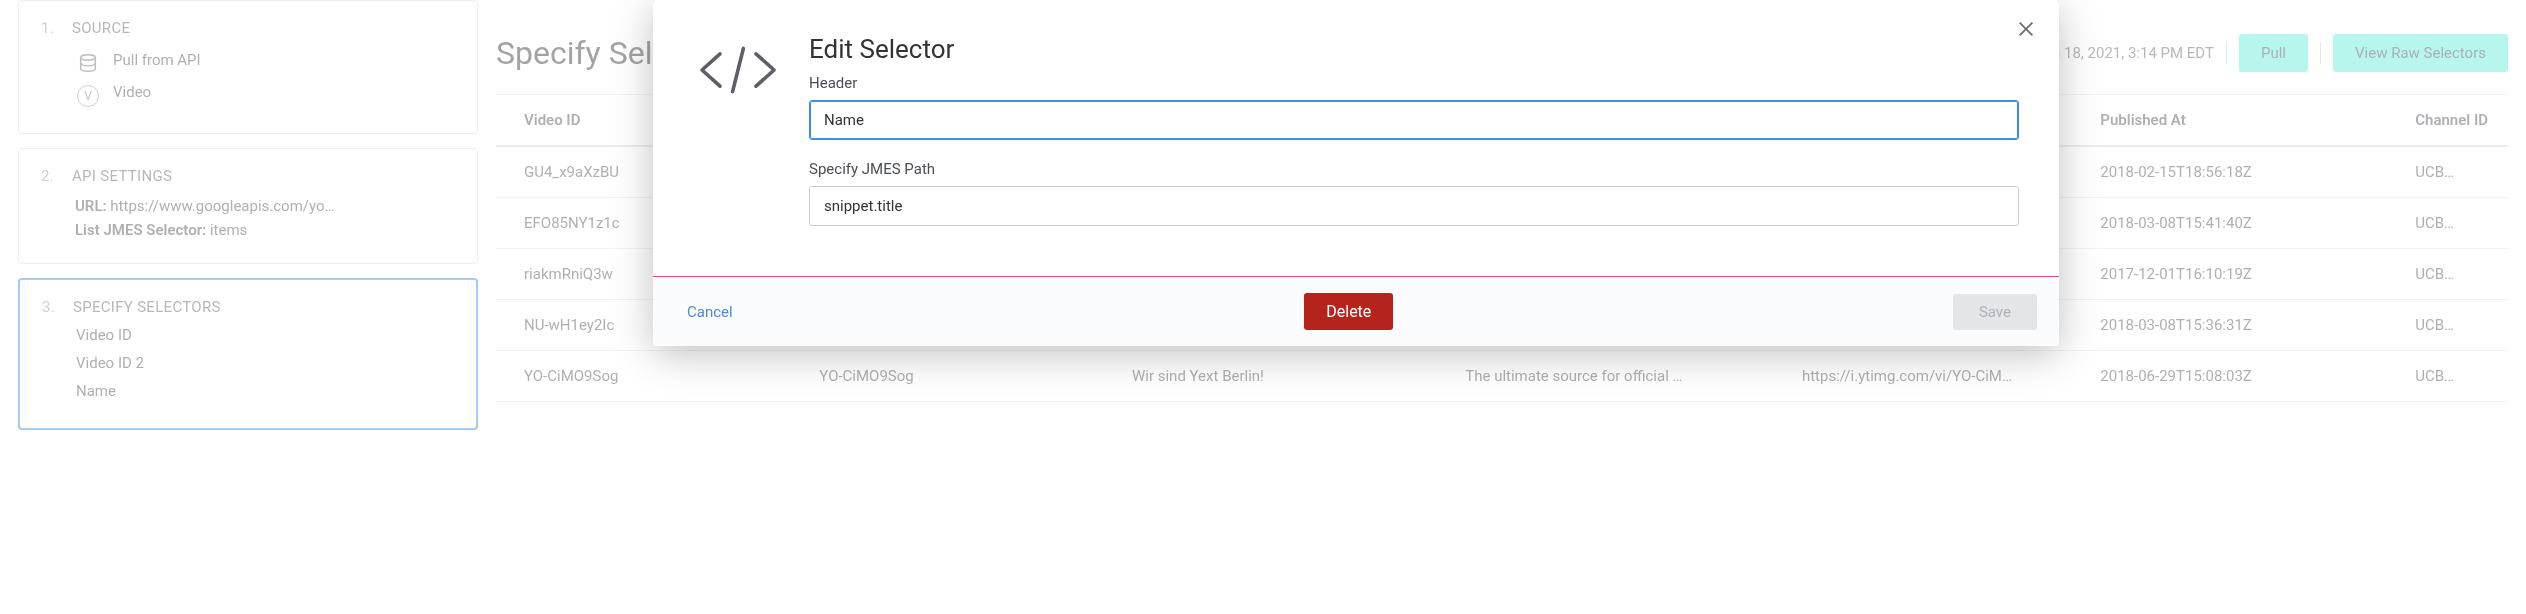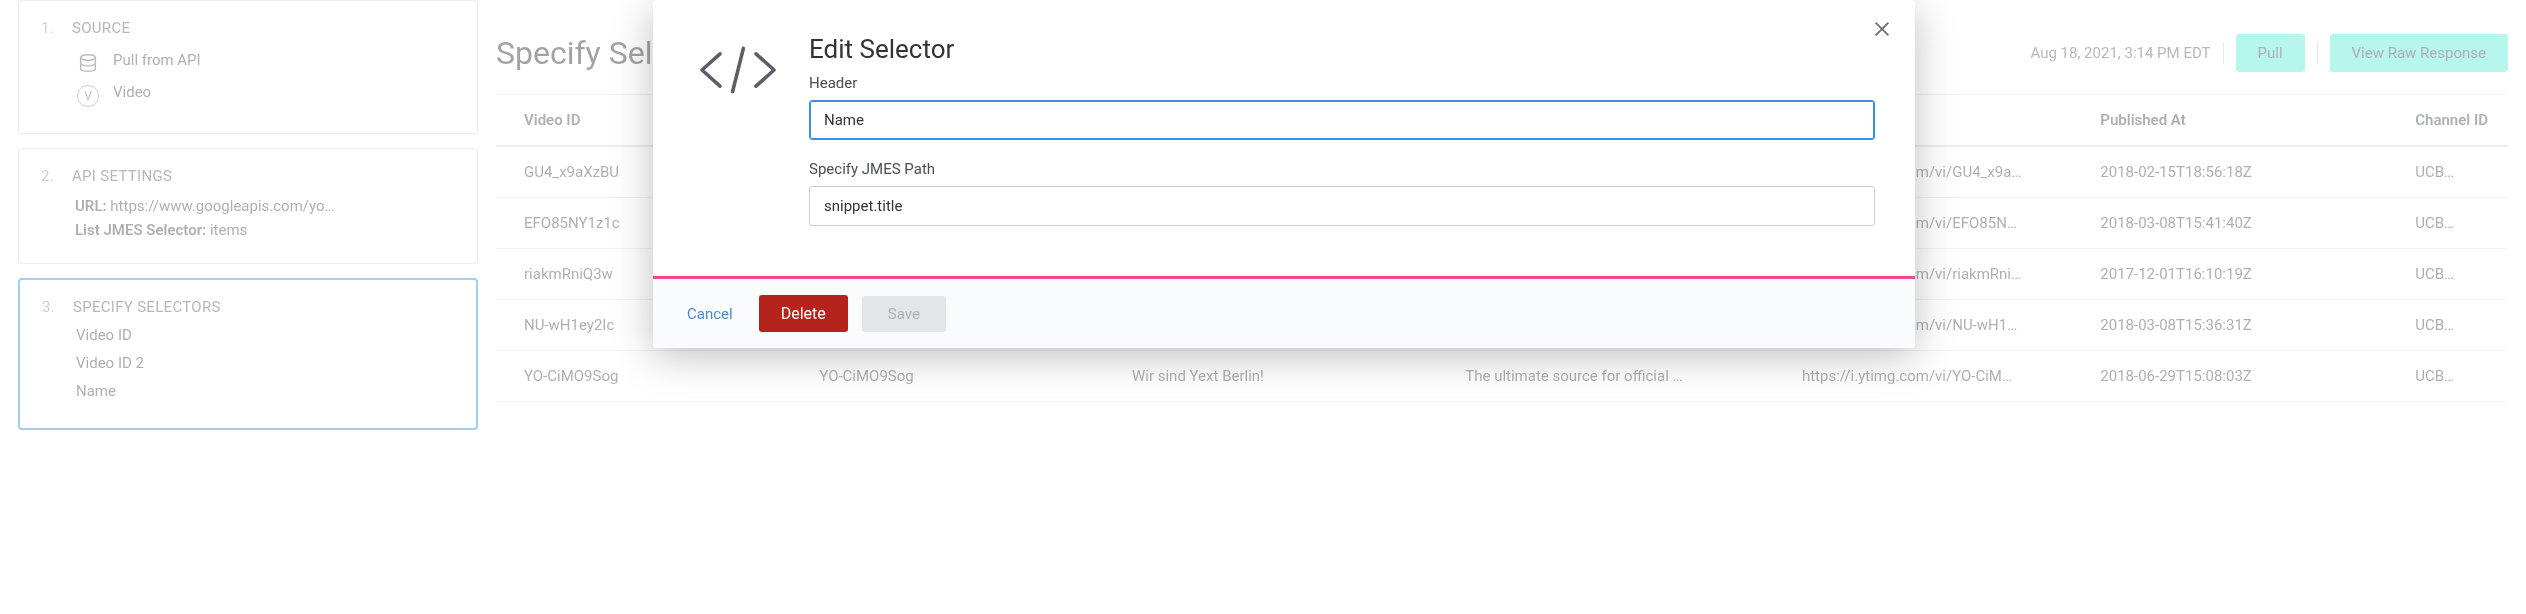--- a/index.html
+++ b/index.html
@@ -32,31 +32,31 @@
 .h1{font-size:32px;font-weight:400;color:#333}
 .rhs{display:flex;align-items:center;gap:12px}
 .ts{color:#5c6066;font-size:15px}
 .vbar{width:1px;height:22px;background:#c9cdd3}
 .btn{background:#5eead4;color:#4a4e55;border:none;border-radius:3px;padding:10px 22px;font-size:15px;cursor:pointer}
 table{width:100%;border-collapse:collapse;font-size:15px;color:#4a4e55}
 th,td{text-align:left;padding:16px 20px;border-bottom:1px solid #e1e3e7;white-space:nowrap;overflow:hidden;text-overflow:ellipsis}
 th{font-weight:600;border-top:1px solid #e1e3e7;border-bottom:2px solid #d3d6db;color:#4a4e55}
 th:first-child,td:first-child{padding-left:28px}
 td{max-width:260px}
-.modal{position:absolute;z-index:10;left:653px;top:0;width:1262px;background:#fff;border-radius:4px;box-shadow:0 8px 40px rgba(0,0,0,.25);overflow:hidden}
+.modal{position:absolute;z-index:10;left:653px;top:0;width:1406px;background:#fff;border-radius:4px;box-shadow:0 8px 40px rgba(0,0,0,.25);overflow:hidden}
 .modal-body{display:flex;padding:34px 40px 30px 40px;gap:26px}
 .code-ic{color:#5c6066;flex:0 0 auto;margin-top:6px}
 .code-ic svg{width:90px;height:60px}
 .mform{flex:1}
 .mtitle{font-size:26px;font-weight:400;color:#333;margin-bottom:10px}
 .mdesc{font-size:15px;color:#5c6066;line-height:1.45;margin-bottom:22px;max-width:1040px}
 .flabel{font-size:15px;color:#4a4e55;margin-bottom:8px}
 .inp{width:100%;border:1px solid #c9cdd3;border-radius:3px;padding:10px 14px;font-size:15px;color:#333;outline:none;margin-bottom:20px}
 .inp.focus{border-color:#3a8fde;box-shadow:0 0 0 1px #3a8fde inset}
-.modal-foot{display:flex;justify-content:flex-start;align-items:center;gap:14px;padding:16px 22px;border-top:3px solid #ec4899;background:#fafbfc}
+.modal-foot{display:flex;justify-content:space-between;align-items:center;gap:14px;padding:16px 22px;border-top:1px solid #ec4899;background:#fafbfc}
 .link{color:#4c8ccf;background:none;border:none;font-size:15px;cursor:pointer;padding:8px 12px}
 .btn-danger{background:#b5231d;color:#fff;border:none;border-radius:3px;padding:9px 22px;font-size:16px;cursor:pointer}
 .btn-muted{background:#e3e5e8;color:#aeb2b8;border:none;border-radius:3px;padding:9px 26px;font-size:15px;cursor:default}
 .close{position:absolute;top:18px;right:22px;cursor:pointer;color:#6b7078}
 .close svg{width:22px;height:22px}
 .col-id{width:310px}
 .col-id2{width:320px}
 .col-name{width:340px}
 .col-desc{width:340px}
 .col-thumb{width:300px}
@@ -119,21 +119,21 @@
     </div>
 
     <div class="main">
       <div class="main-head">
         <div class="h1">Specify Selectors</div>
         <div class="rhs">
           <span class="ts">Aug 18, 2021, 3:14 PM EDT</span>
           <span class="vbar"></span>
           <button class="btn">Pull</button>
           <span class="vbar"></span>
-          <button class="btn">View Raw Response</button>
+          <button class="btn">View Raw Selectors</button>
         </div>
       </div>
 
       <table>
         <thead>
             <tr>
           <th class="col-id">Video ID</th>
           <th class="col-id2">Video ID 2</th>
           <th class="col-name">Name</th>
           <th class="col-desc">Description</th>

